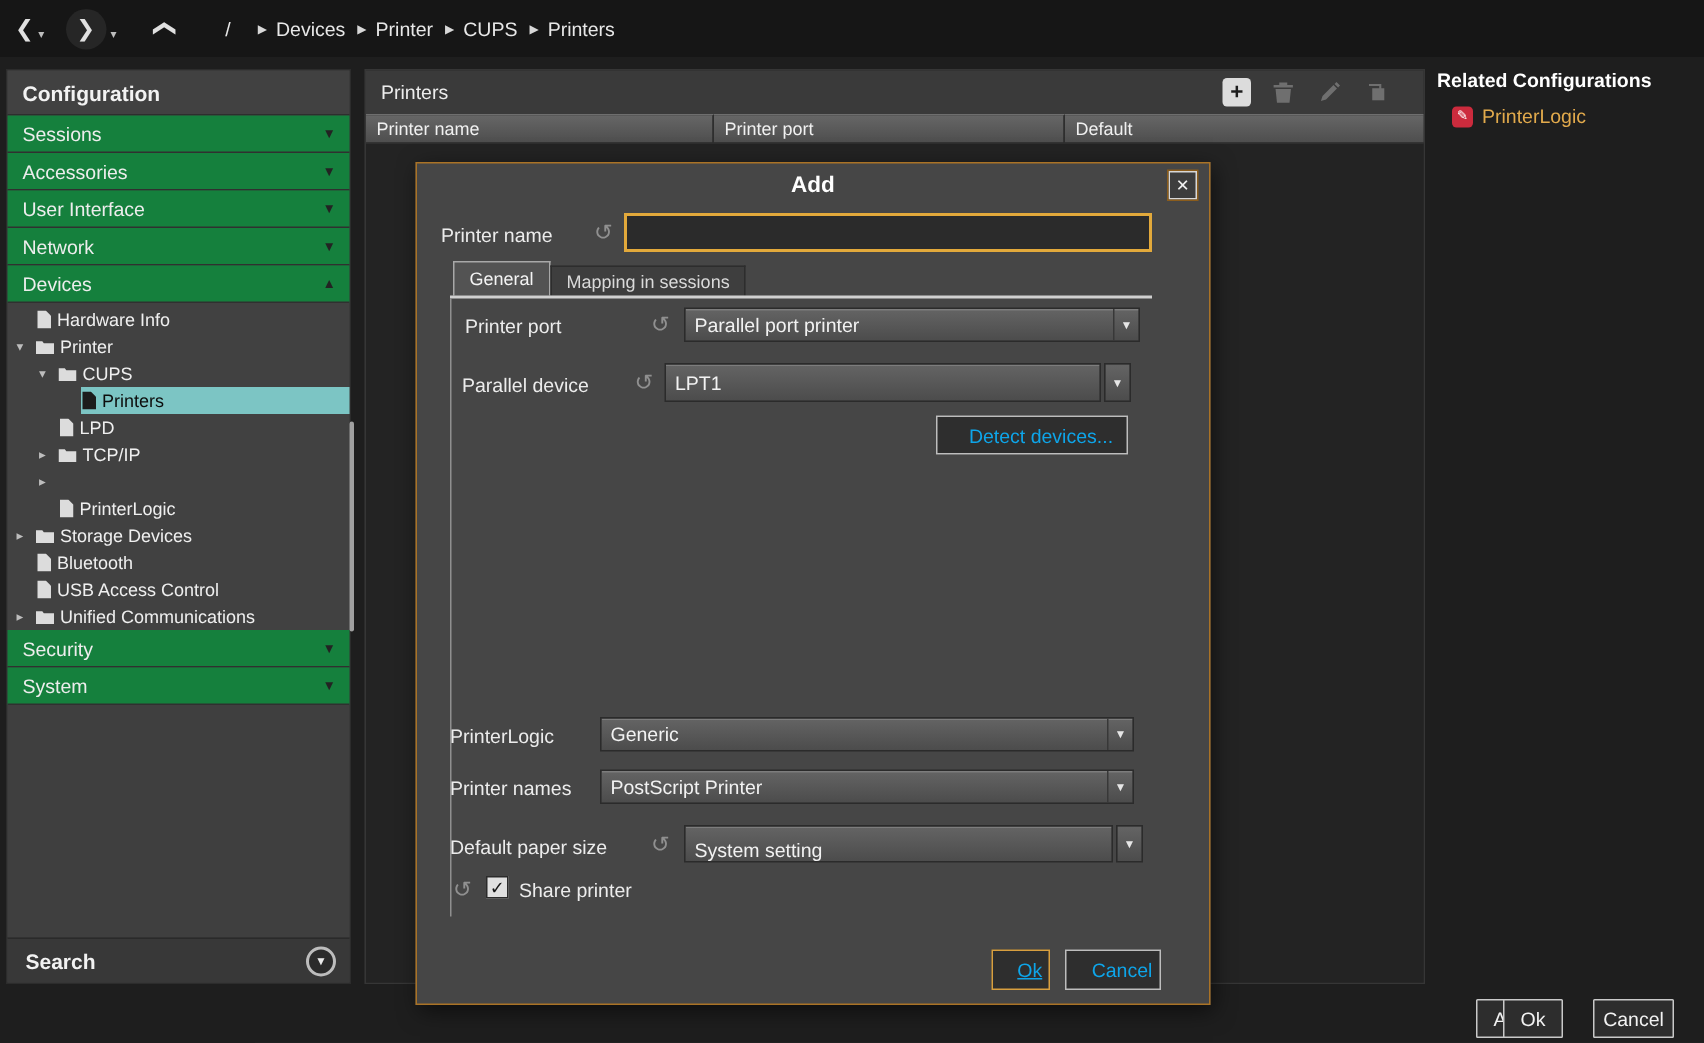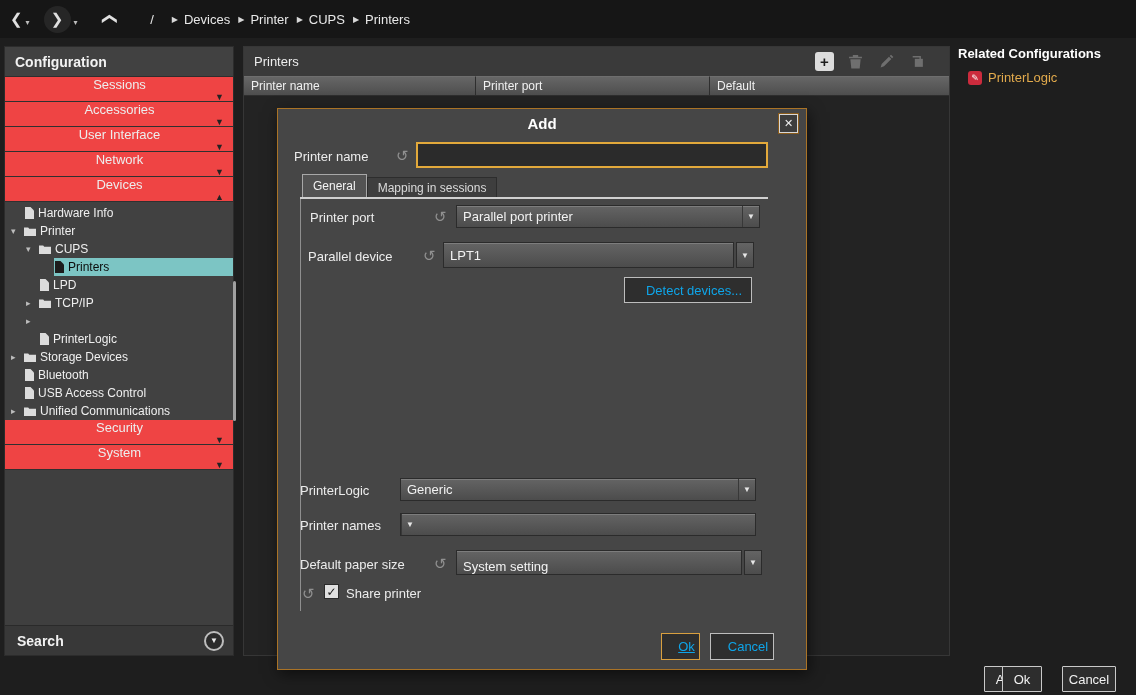--- a/index.html
+++ b/index.html
@@ -26,22 +26,22 @@
   .crumb-root { margin-left:22px; margin-right:10px; color:#e8e8e8; }
   .crumb-sep { font-size:8px; color:#d8d8d8; margin:0 6px 0 8px; }
   .crumb { color:#e8e8e8; }
   
   .sidebar {
     position:absolute; left:4px; top:46px; width:230px; height:610px;
     background:#3f3f3f; display:flex; flex-direction:column; border:1px solid #2c2c2c;
   }
   .sb-title { height:30px; background:#414141; display:flex; align-items:center; padding-left:10px;
     font-weight:bold; font-size:14px; color:#f2f2f2; border-bottom:1px solid #2e2e2e; }
-  .acc { height:25px; background:#ef4444; border-bottom:1px solid #303030;
-    display:flex; align-items:center; padding:0 9px 0 10px; color:#ededed;flex-direction:column; }
+  .acc { height:25px; background:#15803d; border-bottom:1px solid #303030;
+    display:flex; align-items:center; padding:0 9px 0 10px; color:#ededed; }
   .acc-arrow { margin-left:auto; font-size:9px; color:#232323; }
   .tree { background:#414141; padding-top:2px; }
   .trow { height:18px; display:flex; align-items:center; font-size:12px; color:#efefef; }
   .trow.d0 { padding-left:6px; }
   .trow.d1 { padding-left:21px; }
   .trow.d2 { padding-left:36px; }
   .tarrow { width:13px; font-size:9px; color:#bdbdbd; flex:none; }
   .hl { display:flex; align-items:center; flex:1; height:100%; min-width:0; }
   .trow.sel .hl { background:#7cc5c4; color:#0d0d0d; }
   .ticon { display:flex; margin-right:4px; color:#dcdcdc; flex:none; }
@@ -404,20 +404,21 @@
   <button class="btn detect-btn">Detect devices...</button>
 
   <span class="lbl" style="left:22px; top:374px;">PrinterLogic</span>
   <div class="select" style="left:122px; top:369px; width:356px; height:23px;">
     <span class="sel-val">Generic</span>
     <span class="sel-arrow">▼</span>
   </div>
 
   <span class="lbl" style="left:22px; top:409px;">Printer names</span>
   <div class="select" style="left:122px; top:404px; width:356px; height:23px;">
+    <span class="sel-val">PostScript Printer</span>
     <span class="sel-arrow">▼</span>
   </div>
 
   <span class="lbl" style="left:22px; top:448px;">Default paper size</span>
   <span class="reset" style="left:156px; top:447px;">↺</span>
   <div class="combo" style="left:178px; top:441px; width:286px; height:25px;align-items:flex-end;">
     <span>System setting</span>
   </div>
   <div class="combo-btn" style="left:466px; top:441px; width:18px; height:25px;">
     <span>▼</span>

